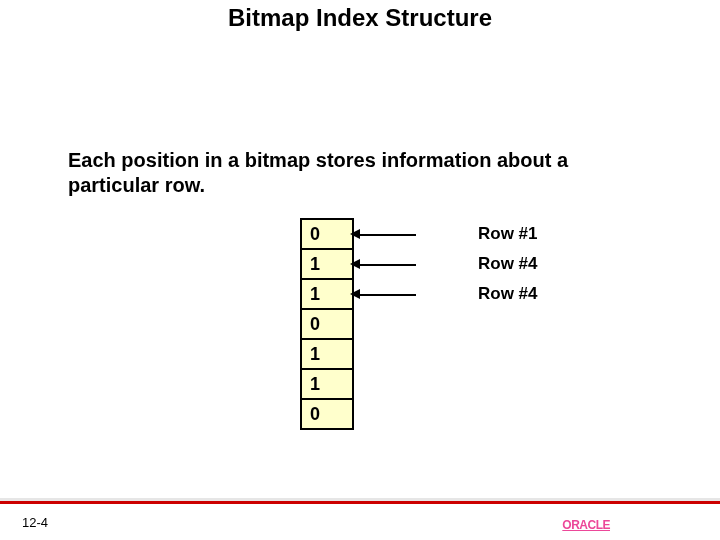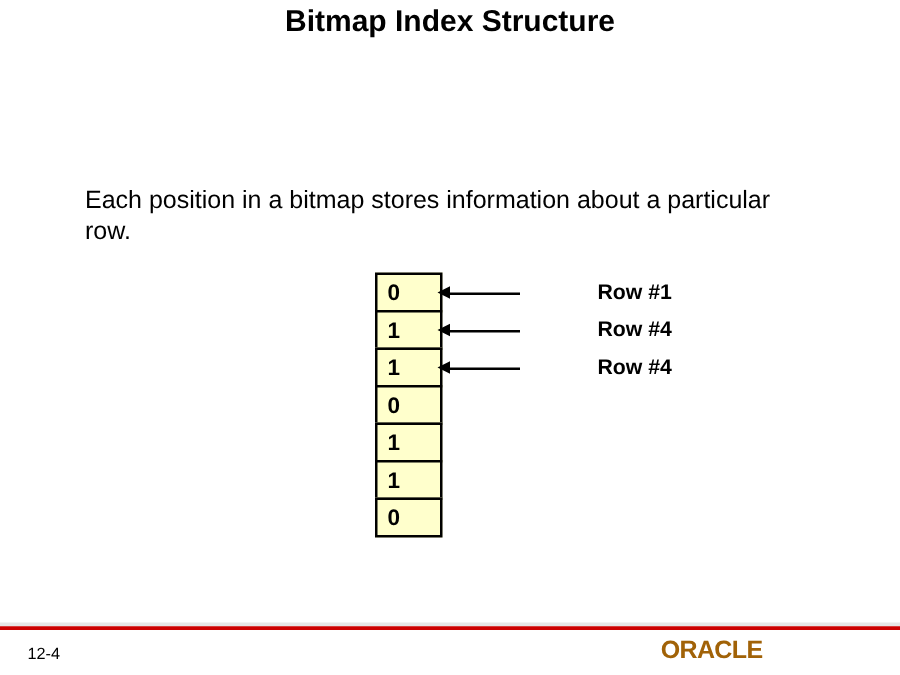--- a/index.html
+++ b/index.html
@@ -18,21 +18,21 @@
     font-weight: bold;
     font-size: 24px;
     padding-top: 4px;
   }
   .body-text {
     position: absolute;
     left: 68px;
     top: 148px;
     width: 580px;
     font-size: 20px;
-    font-weight: normal;
+    font-weight: bold;
     line-height: 1.25;
   }
   .diagram {
     position: absolute;
     left: 300px;
     top: 218px;
   }
   .cell {
     width: 54px;
     height: 32px;
@@ -113,23 +113,24 @@
     width: 720px;
     text-align: center;
     font-size: 13px;
   }
   .oracle-logo {
     position: absolute;
     right: 18px;
     bottom: 8px;
     font-family: Arial, sans-serif;
     font-weight: bold;
-    font-size: 20px;
+    font-size: 12px;
     letter-spacing: -0.5px;
-    color: #a16207;
+    color: #ec4899;
+    text-decoration: underline;
   }
 </style>
 </head>
 <body>
 
 <div class="title">Bitmap Index Structure</div>
 
 <div class="body-text">Each position in a bitmap stores information about a particular row.</div>
 
 <div class="diagram">

